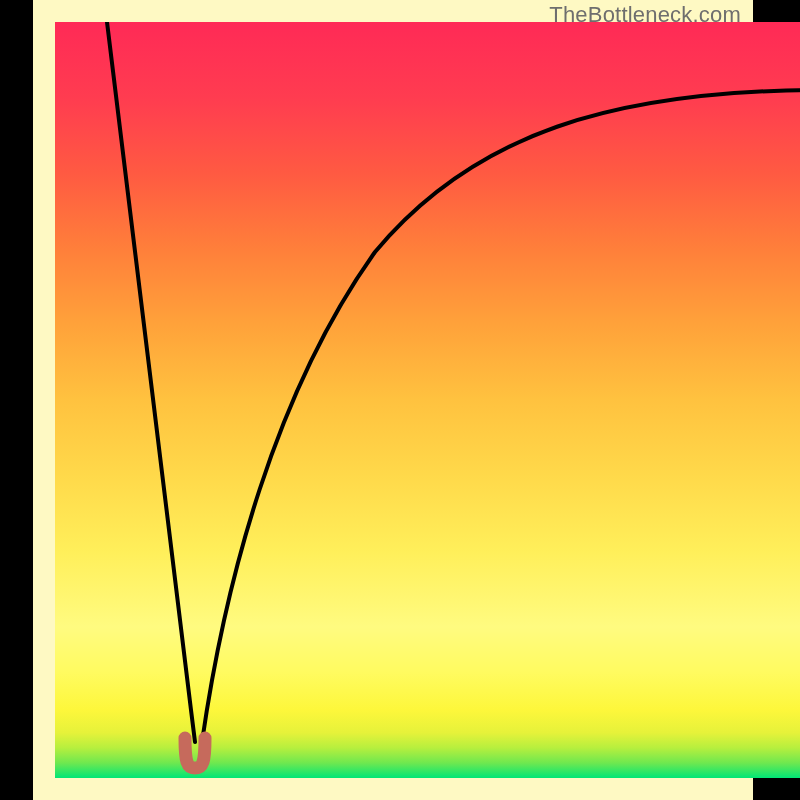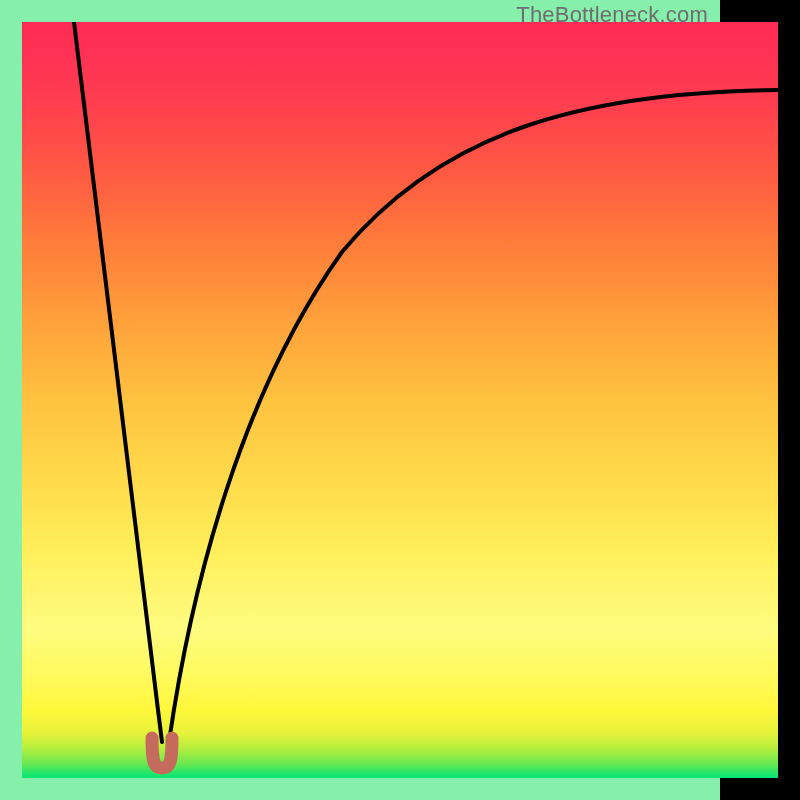--- a/index.html
+++ b/index.html
@@ -8,21 +8,22 @@
     width: 800px;
     height: 800px;
     background: #000;
     overflow: hidden;
     font-family: Arial, Helvetica, sans-serif;
   }
   .frame {
     position: absolute;
     width: 720px;
     height: 800px;
-    background: #86efac;
+    background: #fef9c3;
+    margin-left: 33px;
   }
   .plot-area {
     position: absolute;
     left: 22px;
     top: 22px;
     width: 756px;
     height: 756px;
     
     background: linear-gradient(
       to top,

